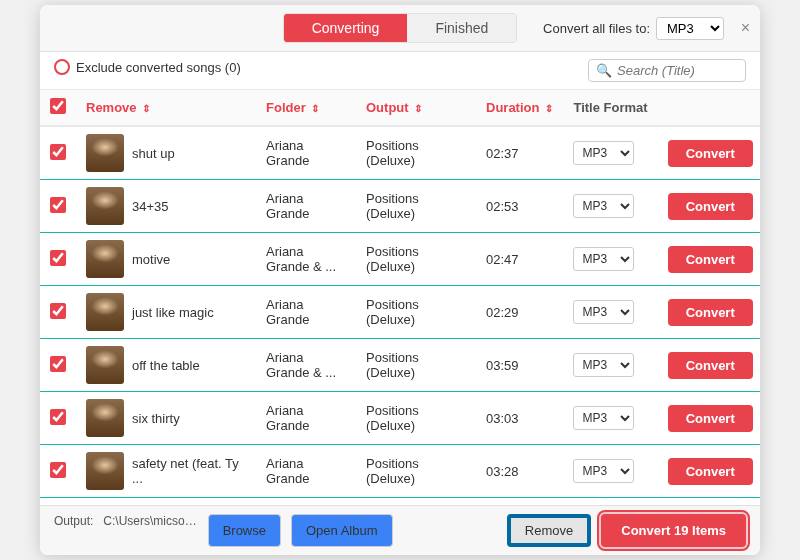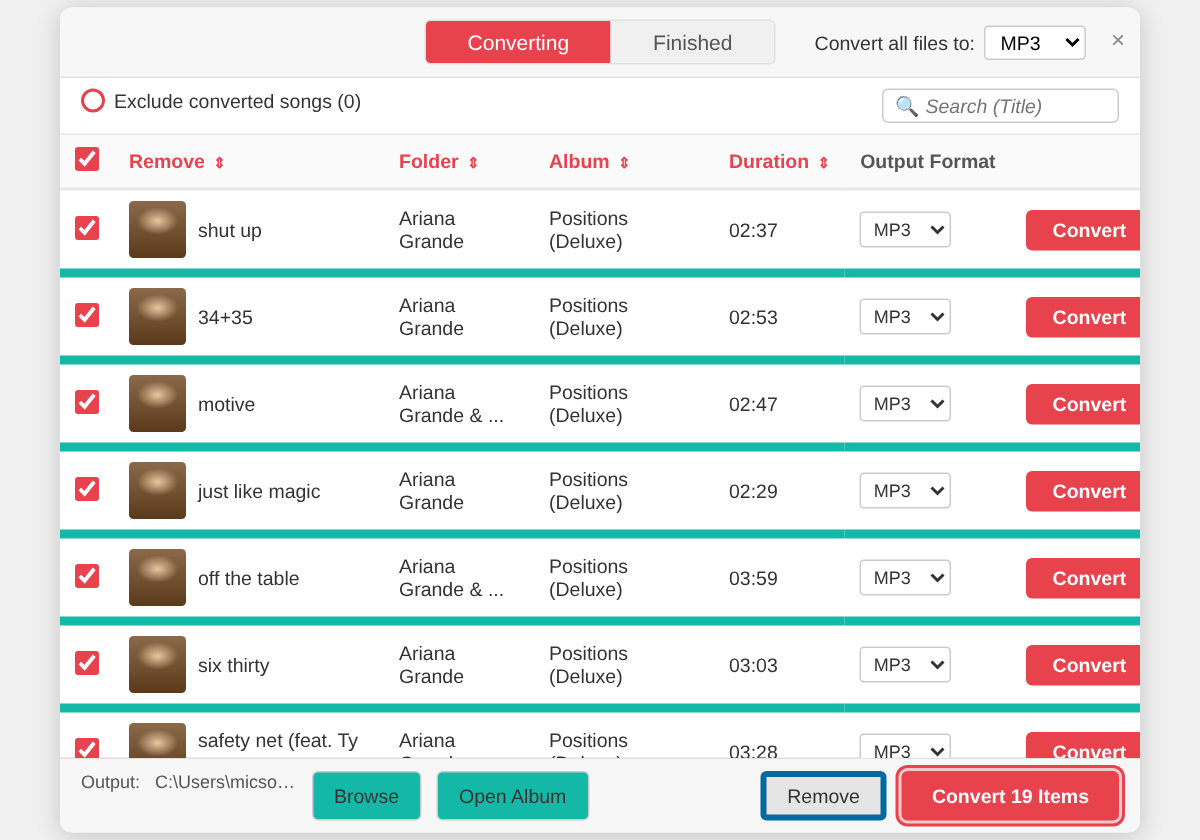--- a/index.html
+++ b/index.html
@@ -150,21 +150,21 @@
     thead th.normal {
       color: #555;
       font-weight: 600;
     }
     thead th .sort-arrow {
       font-size: 10px;
       color: #e8424c;
       margin-left: 2px;
     }
     tbody tr {
-      border-bottom: 6px solid #14b8a6;
+      border-bottom: 1px solid #14b8a6;
     }
     td {
       padding: 7px 10px;
       font-size: 13px;
       color: #333;
       vertical-align: middle;
     }
     .cell-check {
       width: 28px;
     }
@@ -255,21 +255,21 @@
       font-size: 12px;
       color: #555;
       flex: 1;
       overflow: hidden;
       text-overflow: ellipsis;
       white-space: nowrap;
       min-width: 0;
       max-width: 200px;
     }
     .footer-btn {
-      background: #14b8a6;
+      background: #3b82f6;
       border: 1px solid #ccc;
       border-radius: 4px;
       padding: 5px 14px;
       font-size: 13px;
       color: #333;
       cursor: pointer;
       white-space: nowrap;
     }
     .spacer { flex: 1; }
     .remove-btn {
@@ -342,28 +342,28 @@
           </th>
           <th>
             <span>Remove</span>
             <span class="sort-arrow">⇕</span>
           </th>
           <th>
             <span>Folder</span>
             <span class="sort-arrow">⇕</span>
           </th>
           <th>
-            <span>Album</span>
+            <span>Output</span>
             <span class="sort-arrow">⇕</span>
           </th>
           <th>
             <span>Duration</span>
             <span class="sort-arrow">⇕</span>
           </th>
-          <th class="normal">Output Format</th>
+          <th class="normal">Title Format</th>
           <th></th>
           <th></th>
         </tr>
       </thead>
       <tbody id="table-body">
       <tr>
             <td class="cell-check"><input type="checkbox" class="checkbox-red" checked="" style=""></td>
             <td>
               <div class="cell-title">
                 <div class="thumb">

